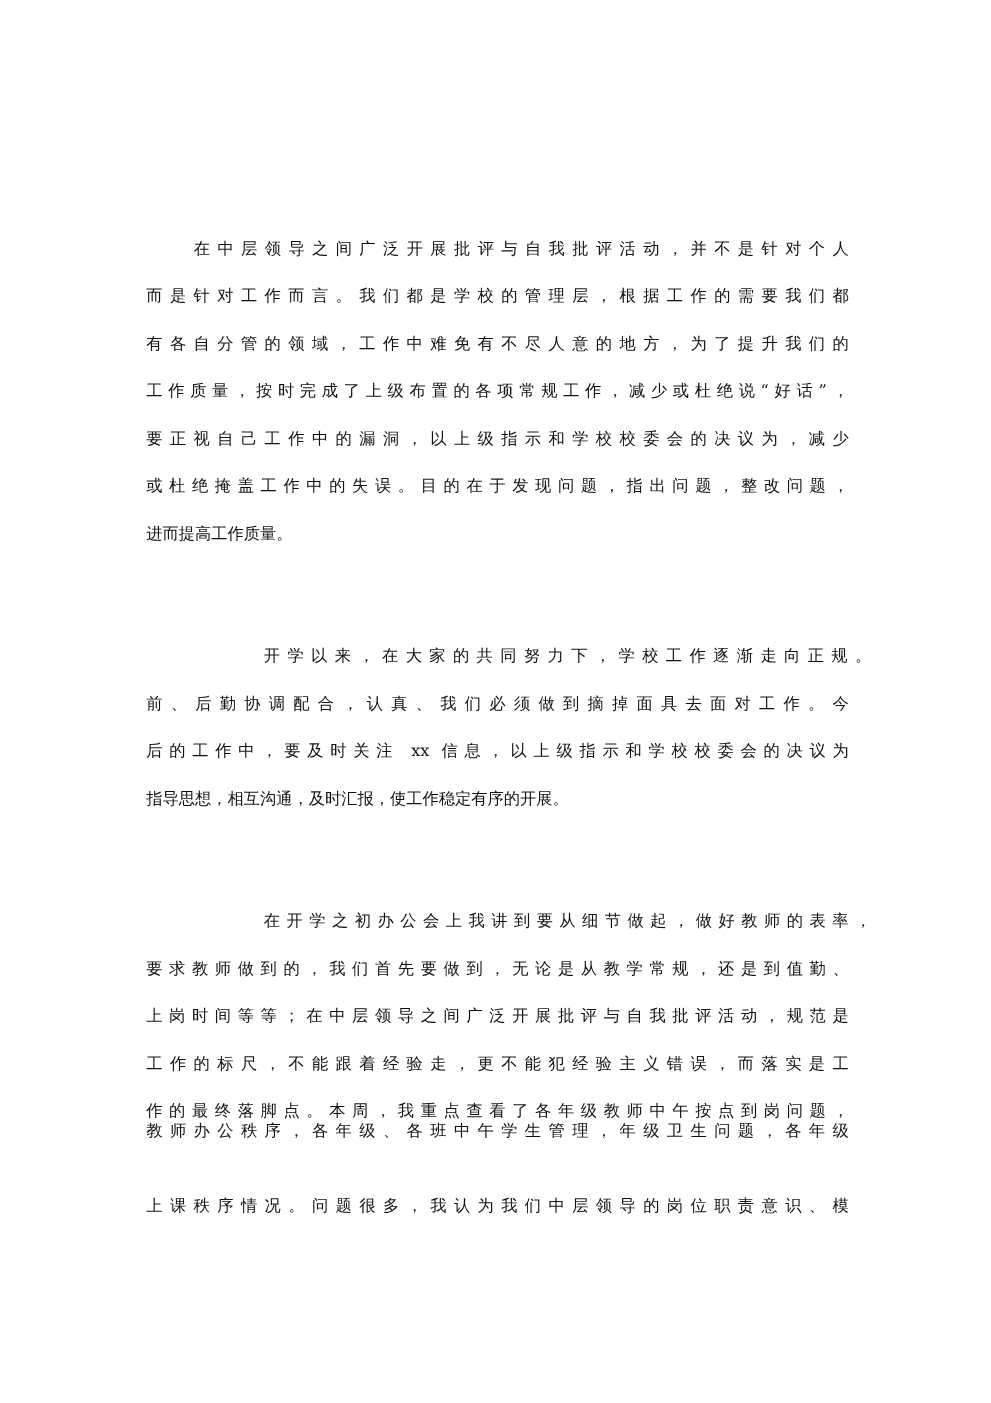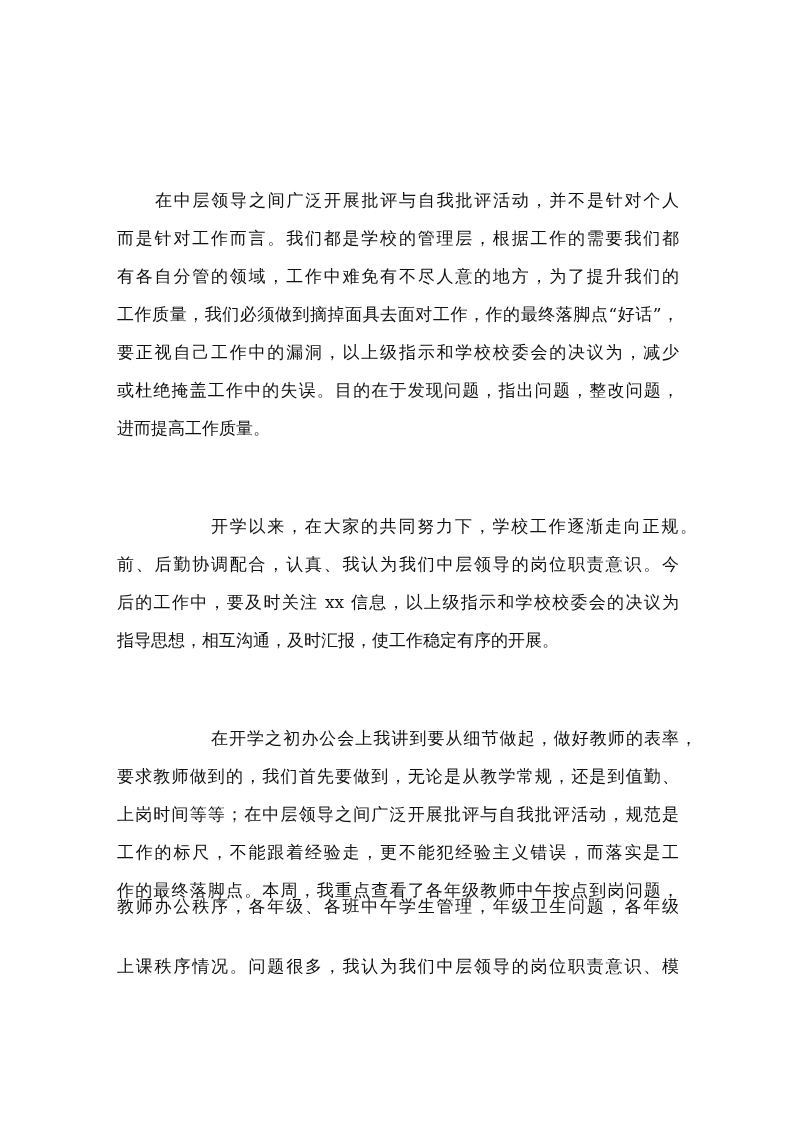--- a/index.html
+++ b/index.html
@@ -6,49 +6,49 @@
   body { width: 793px; height: 1122px; position: relative; overflow: hidden; }
   .page {
     position: absolute; left: 0; top: 0; width: 793px; height: 1122px; background: #fff;
     font-family: "DejaVu Serif", "Liberation Serif", serif;
     color: #111;
   }
   .line {
     position: absolute;
     left: 117px;
     width: 562px;
-    font-size: 17px;
+    font-size: 13px;
     line-height: 24px;
     white-space: nowrap;
     text-align: justify;
     text-align-last: justify;
     letter-spacing: 0px;
   }
   .line.last { text-align-last: left; }
   .line.indent1 { left: 155px; width: 524px; }
   .line.indent2 { left: 211px; width: 486px; }
 </style>
 </head>
 <body>
 
 <div class="page">
 
   <div>
     <div class="line indent1" style="top:188px">在中层领导之间广泛开展批评与自我批评活动，并不是针对个人</div>
     <div class="line" style="top:226px">而是针对工作而言。我们都是学校的管理层，根据工作的需要我们都</div>
     <div class="line" style="top:264px">有各自分管的领域，工作中难免有不尽人意的地方，为了提升我们的</div>
-    <div class="line" style="top:302px">工作质量，我们必须做到摘掉面具去面对工作，作的最终落脚点“好话”，</div>
+    <div class="line" style="top:302px">工作质量，按时完成了上级布置的各项常规工作，减少或杜绝说“好话”，</div>
     <div class="line" style="top:340px">要正视自己工作中的漏洞，以上级指示和学校校委会的决议为，减少</div>
     <div class="line" style="top:378px">或杜绝掩盖工作中的失误。目的在于发现问题，指出问题，整改问题，</div>
     <div class="line last" style="top:416px">进而提高工作质量。</div>
   </div>
 
   <div>
     <div class="line indent2" style="top:514px">开学以来，在大家的共同努力下，学校工作逐渐走向正规。</div>
-    <div class="line" style="top:552px">前、后勤协调配合，认真、我认为我们中层领导的岗位职责意识。今</div>
+    <div class="line" style="top:552px">前、后勤协调配合，认真、我们必须做到摘掉面具去面对工作。今</div>
     <div class="line" style="top:590px">后的工作中，要及时关注 xx 信息，以上级指示和学校校委会的决议为</div>
     <div class="line last" style="top:628px">指导思想，相互沟通，及时汇报，使工作稳定有序的开展。</div>
   </div>
 
   <div>
     <div class="line indent2" style="top:726px">在开学之初办公会上我讲到要从细节做起，做好教师的表率，</div>
     <div class="line" style="top:764px">要求教师做到的，我们首先要做到，无论是从教学常规，还是到值勤、</div>
     <div class="line" style="top:802px">上岗时间等等；在中层领导之间广泛开展批评与自我批评活动，规范是</div>
     <div class="line" style="top:840px">工作的标尺，不能跟着经验走，更不能犯经验主义错误，而落实是工</div>
     <div class="line" style="top:878px">作的最终落脚点。本周，我重点查看了各年级教师中午按点到岗问题，</div>

